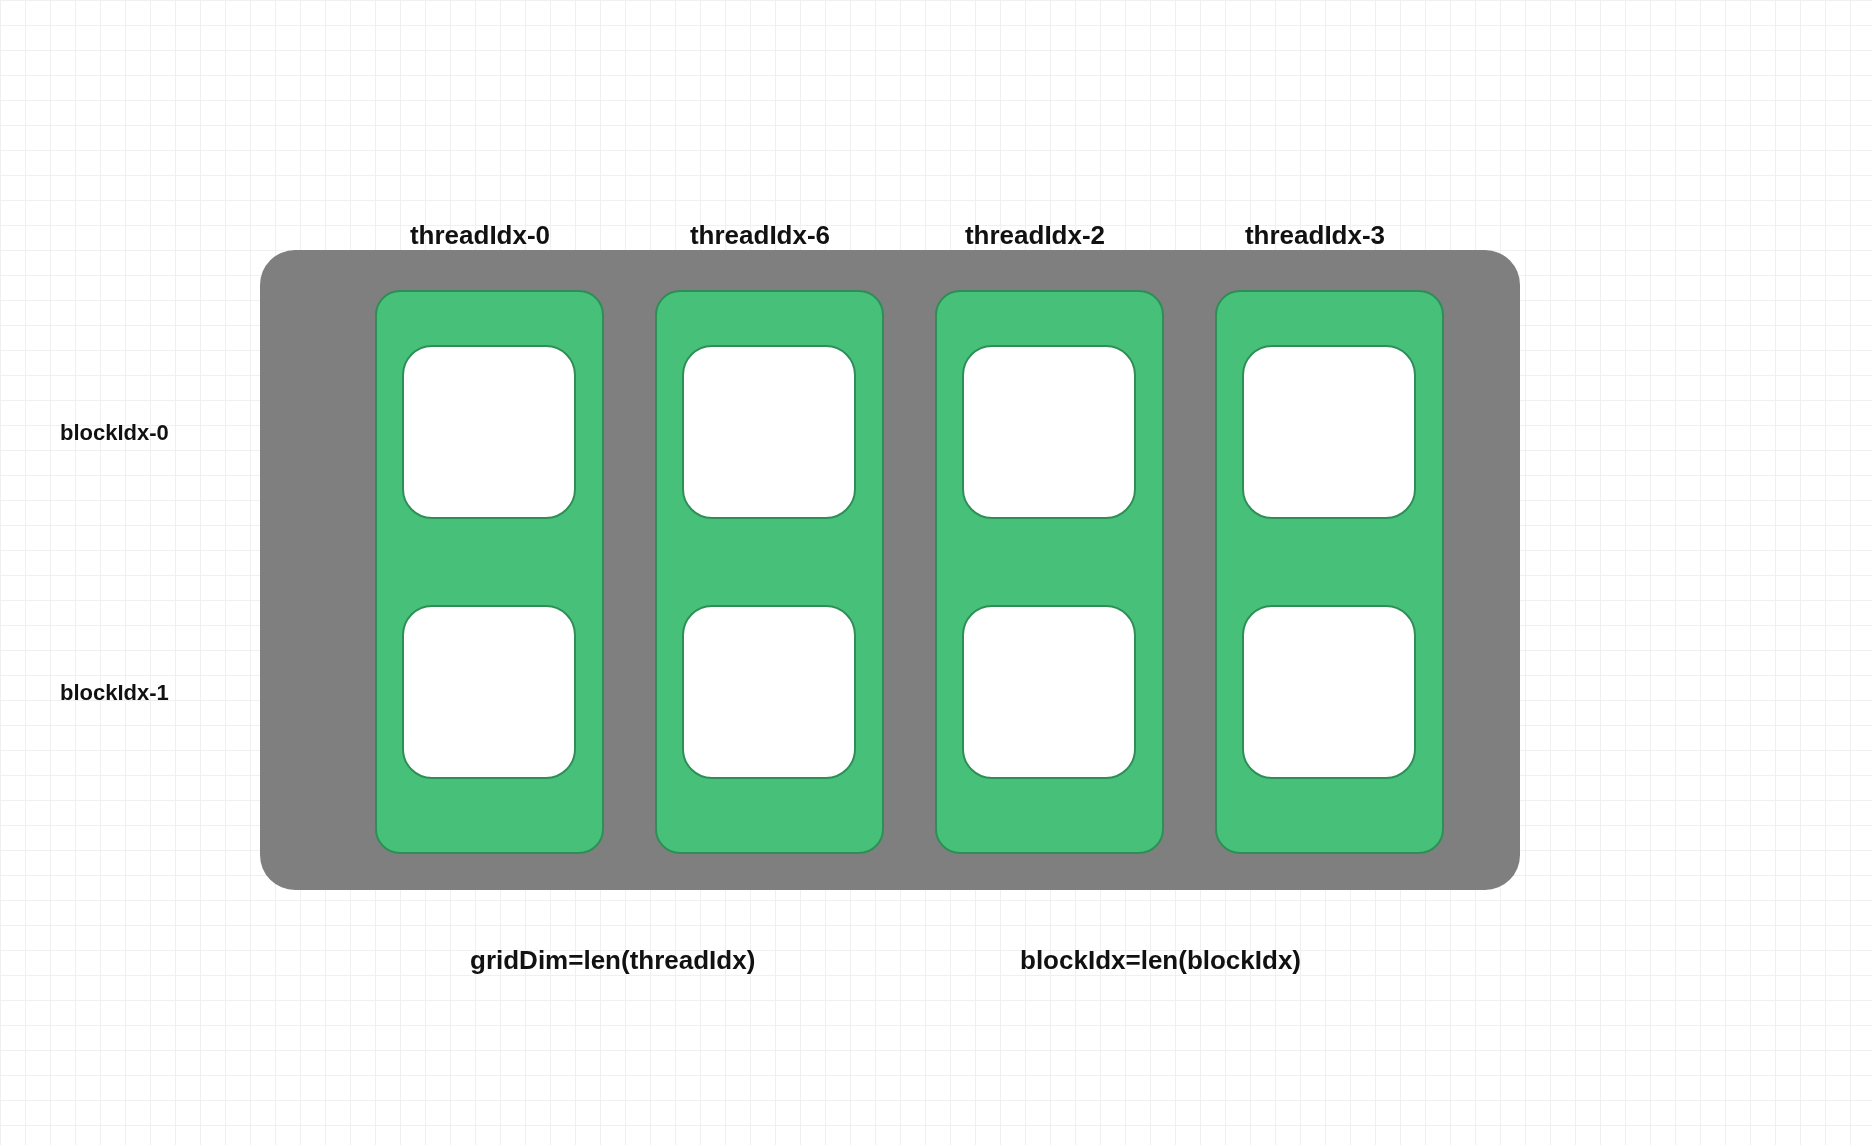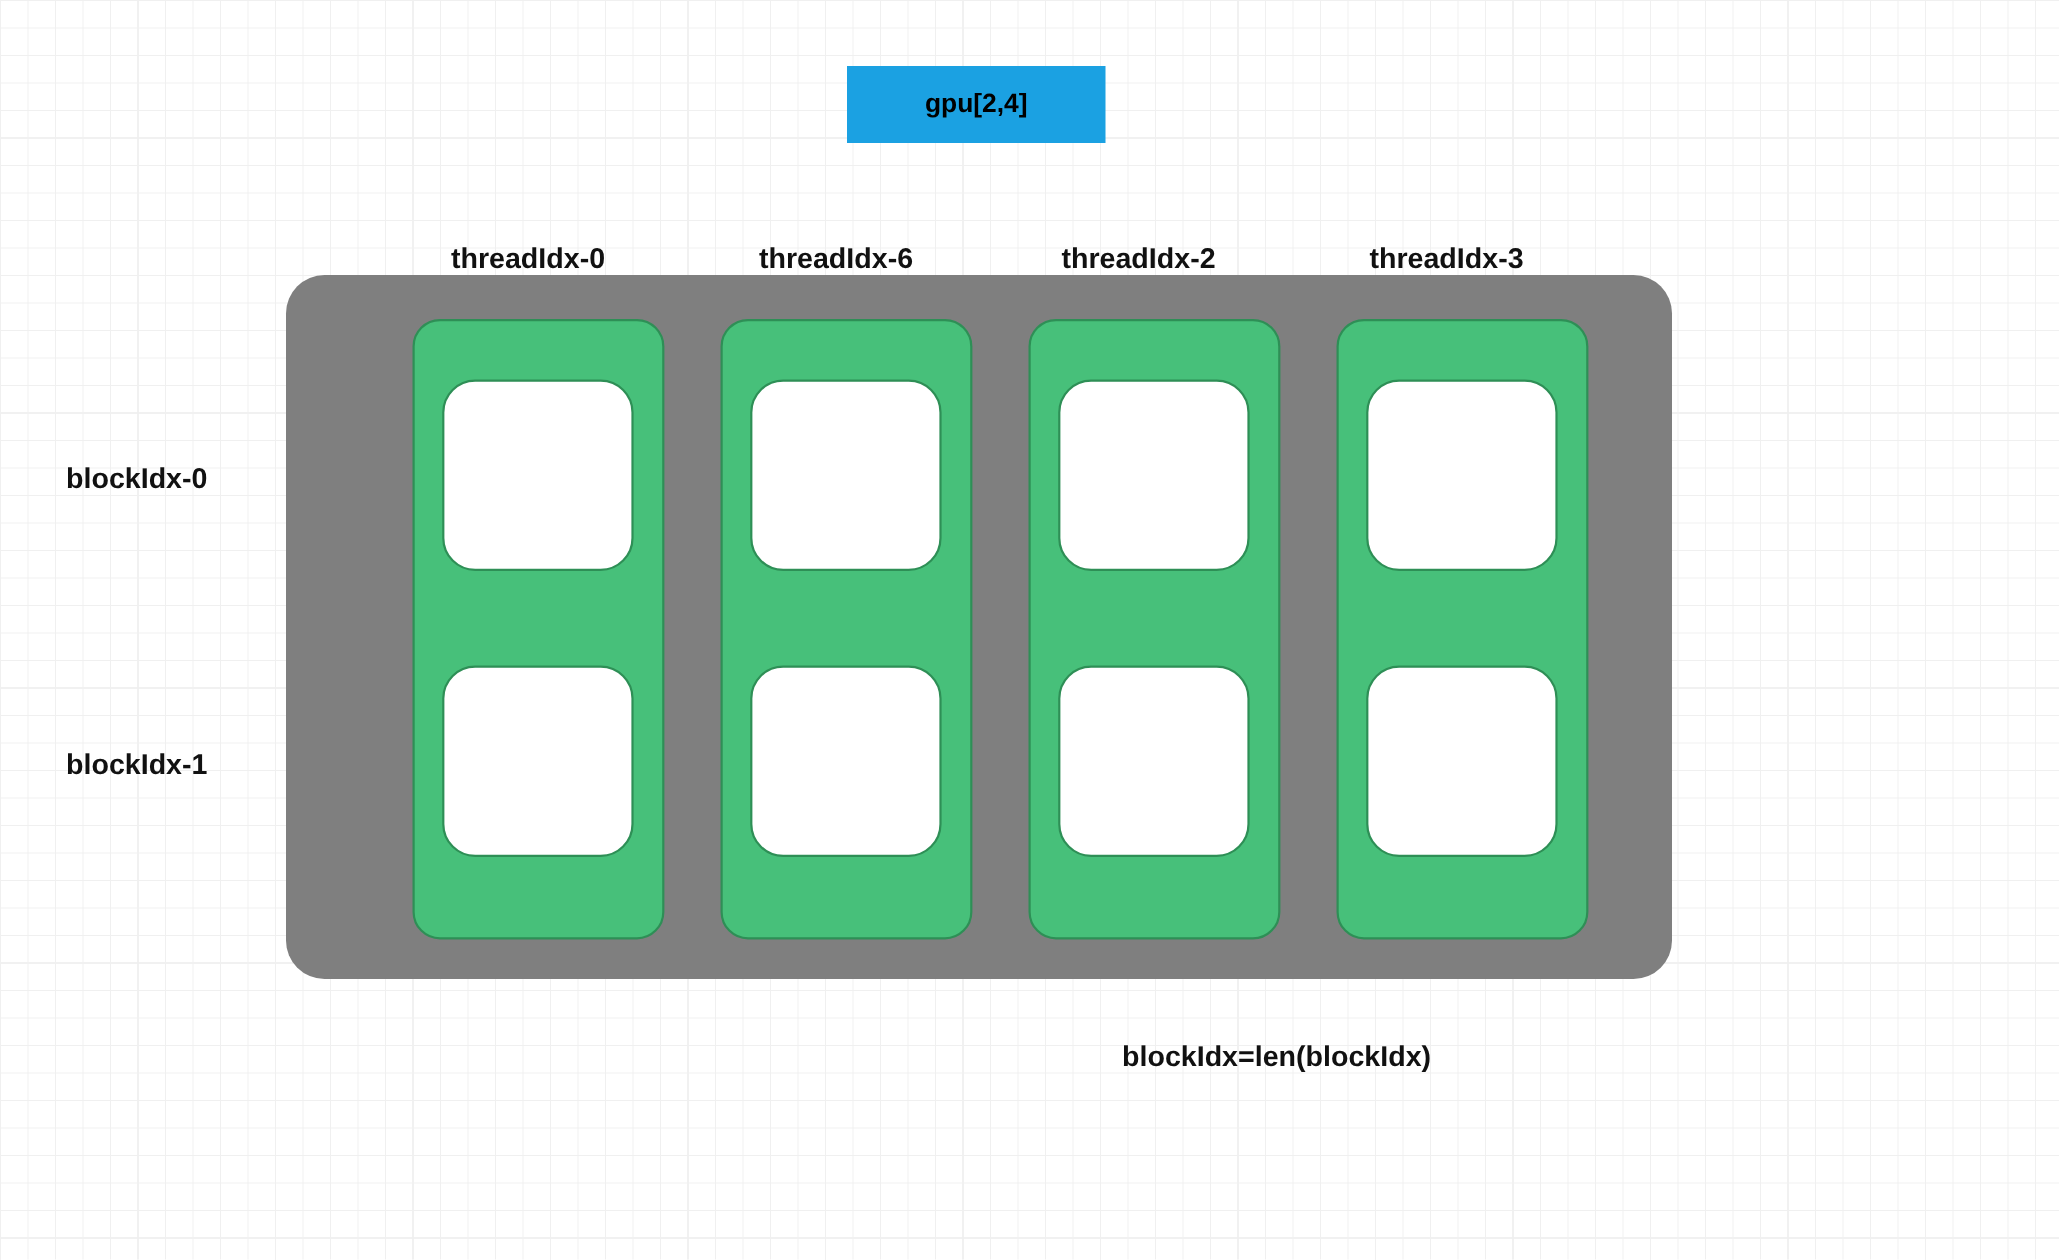--- a/index.html
+++ b/index.html
@@ -50,21 +50,21 @@
     margin-top: 45px;
   }
   .th0 { left: 380px; }
   .th1 { left: 660px; }
   .th2 { left: 935px; }
   .th3 { left: 1215px; }
   .block-label {
     position: absolute;
     left: 60px;
     width: 180px;
-    font-size: 26px;
+    font-size: 22px;
     font-weight: 700;
     color: #111;
   }
   .bl0 { top: 420px; }
   .bl1 { top: 680px; }
   .big-rect {
     position: absolute;
     left: 260px;
     top: 250px;
     width: 1260px;
@@ -109,23 +109,20 @@
   .bl-left  { left: 470px; }
   .bl-right { left: 1020px; }
 </style>
 </head>
 <body>
 
 <div class="grid-bg"></div>
 
 <div class="canvas">
 
-  <div class="gpu-badge">
-    <span>gpu[2,4]</span>
-  </div>
 
   <div class="thread-header th0">threadIdx-0</div>
   <div class="thread-header th1">threadIdx-6</div>
   <div class="thread-header th2">threadIdx-2</div>
   <div class="thread-header th3">threadIdx-3</div>
 
   <div class="block-label bl0">blockIdx-0</div>
   <div class="block-label bl1">blockIdx-1</div>
 
   <div class="big-rect"></div>
@@ -138,15 +135,16 @@
   <div class="white-sq row0 c0"></div>
   <div class="white-sq row0 c1"></div>
   <div class="white-sq row0 c2"></div>
   <div class="white-sq row0 c3"></div>
 
   <div class="white-sq row1 c0"></div>
   <div class="white-sq row1 c1"></div>
   <div class="white-sq row1 c2"></div>
   <div class="white-sq row1 c3"></div>
 
+  <div class="bottom-label bl-left">gridDim=len(threadIdx)</div>
   <div class="bottom-label bl-right">blockIdx=len(blockIdx)</div>
 
 </div>
 
 </body></html>

